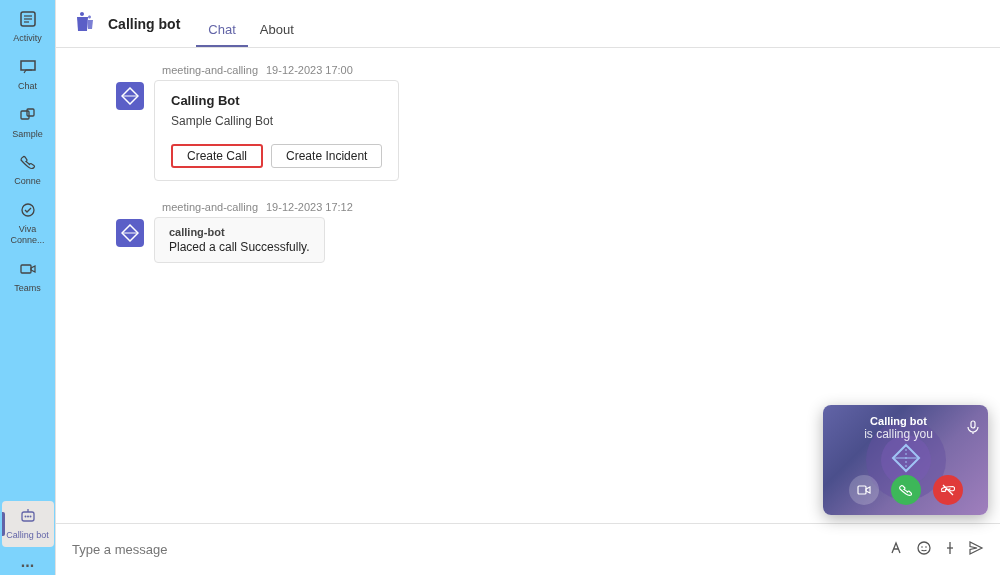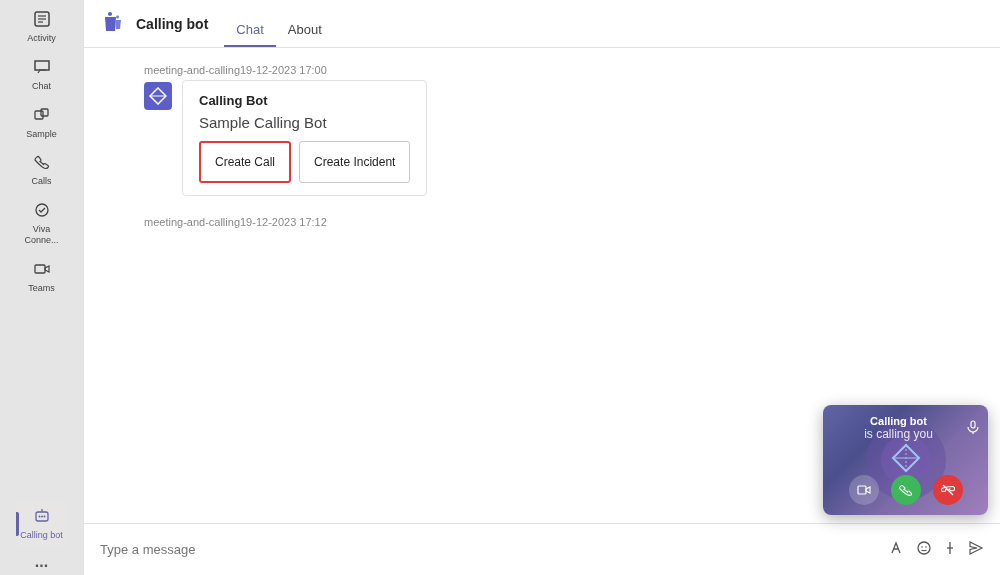--- a/index.html
+++ b/index.html
@@ -1,21 +1,21 @@
 <!DOCTYPE html>
 <html><head>
   <meta charset="utf-8">
   <style>
     * { box-sizing: border-box; margin: 0; padding: 0; }
     body { font-family: 'Segoe UI', Arial, sans-serif; background: #fff; display: flex; height: 575px; width: 1000px; overflow: hidden; }
 
     
     .sidebar {
-      width: 84px;
-      background: #e5e5e5;
+      width: 56px;
+      background: #7dd3fc;
       display: flex;
       flex-direction: column;
       align-items: center;
       padding-top: 4px;
       border-right: 1px solid #e1e1e1;
       flex-shrink: 0;
     }
     .sidebar-item {
       display: flex;
       flex-direction: column;
@@ -117,24 +117,25 @@
       overflow-y: auto;
       padding: 16px 60px 16px 60px;
       background: #fff;
     }
     .message-group {
       margin-bottom: 20px;
     }
     .message-meta {
       display: flex;
       align-items: center;
-      gap: 0;
+      gap: 8px;
       margin-bottom: 4px;
       font-size: 11px;
       color: #888;
+      margin-left: 46px;
     }
     .message-row {
       display: flex;
       align-items: flex-start;
       gap: 10px;
     }
     .bot-avatar {
       width: 28px;
       height: 28px;
       background: #5b5fc7;
@@ -154,31 +155,31 @@
       padding: 12px 16px;
       max-width: 340px;
     }
     .message-card-title {
       font-size: 13px;
       font-weight: 600;
       color: #252525;
       margin-bottom: 6px;
     }
     .message-card-subtitle {
-      font-size: 15px;
+      font-size: 12px;
       color: #444;
-      margin-bottom: 10px;
+      margin-bottom: 16px;
     }
     .message-card-actions {
       display: flex;
       gap: 8px;
     }
     .btn-card {
       font-size: 12px;
-      padding: 12px 14px;
+      padding: 3px 14px;
       border-radius: 3px;
       cursor: pointer;
       background: #fff;
       border: 1px solid #c8c8c8;
       color: #252525;
     }
     .btn-card.highlighted {
       border: 2px solid #e03a3a;
       color: #252525;
       background: #fff;
@@ -358,21 +359,21 @@
       </svg>
     </span>
     <span class="sidebar-label">Sample</span>
   </div>
   <div class="sidebar-item">
     <span class="sidebar-icon">
       <svg width="18" height="18" viewBox="0 0 18 18" fill="none">
         <path d="M4 4c0 0 1-1 2 0l2 3c0 0 0 1-1 1.5C8.5 9.5 9 10 10.5 11.5c.5-1 1.5-1 1.5-1l3 2c1 1 0 2 0 2s-2 2-5 0S2 7 2 7 2 5 4 4z" stroke="#444" stroke-width="1.2" fill="none"></path>
       </svg>
     </span>
-    <span class="sidebar-label">Calls</span>
+    <span class="sidebar-label">Conne</span>
   </div>
   <div class="sidebar-item">
     <span class="sidebar-icon">
       <svg width="18" height="18" viewBox="0 0 18 18" fill="none">
         <circle cx="9" cy="9" r="6" stroke="#444" stroke-width="1.3" fill="none"></circle>
         <path d="M6 9l2 2 4-4" stroke="#444" stroke-width="1.3" fill="none"></path>
       </svg>
     </span>
     <span class="sidebar-label">Viva Conne...</span>
   </div>
@@ -444,20 +445,32 @@
             <button class="btn-card">Create Incident</button>
           </div>
         </div>
       </div>
     </div>
 
     <div class="message-group">
       <div class="message-meta">
         <span>meeting-and-calling</span>
         <span>19-12-2023 17:12</span>
+      </div>
+      <div class="message-row">
+        <div class="bot-avatar">
+          <svg width="18" height="18" viewBox="0 0 18 18" fill="none">
+            <polygon points="9,1 17,9 9,17 1,9" fill="none" stroke="white" stroke-width="1.5"></polygon>
+            <line x1="1" y1="9" x2="17" y2="9" stroke="white" stroke-width="1"></line>
+          </svg>
+        </div>
+        <div class="simple-card">
+          <div class="simple-card-sender">calling-bot</div>
+          <div class="simple-card-text">Placed a call Successfully.</div>
+        </div>
       </div>
     </div>
 
   </div>
 
   <div class="input-bar">
     <input class="input-field" type="text" placeholder="Type a message" style="">
     <div class="input-icons">
       <span class="input-icon">
         <svg width="16" height="16" viewBox="0 0 16 16" fill="none">

